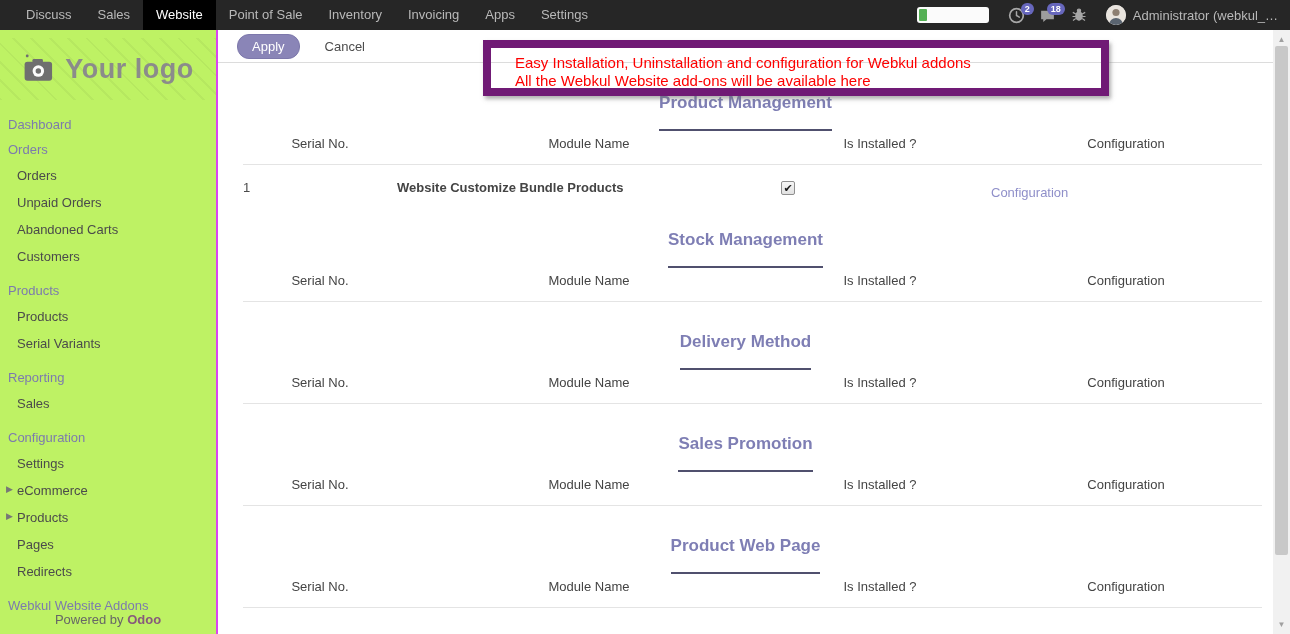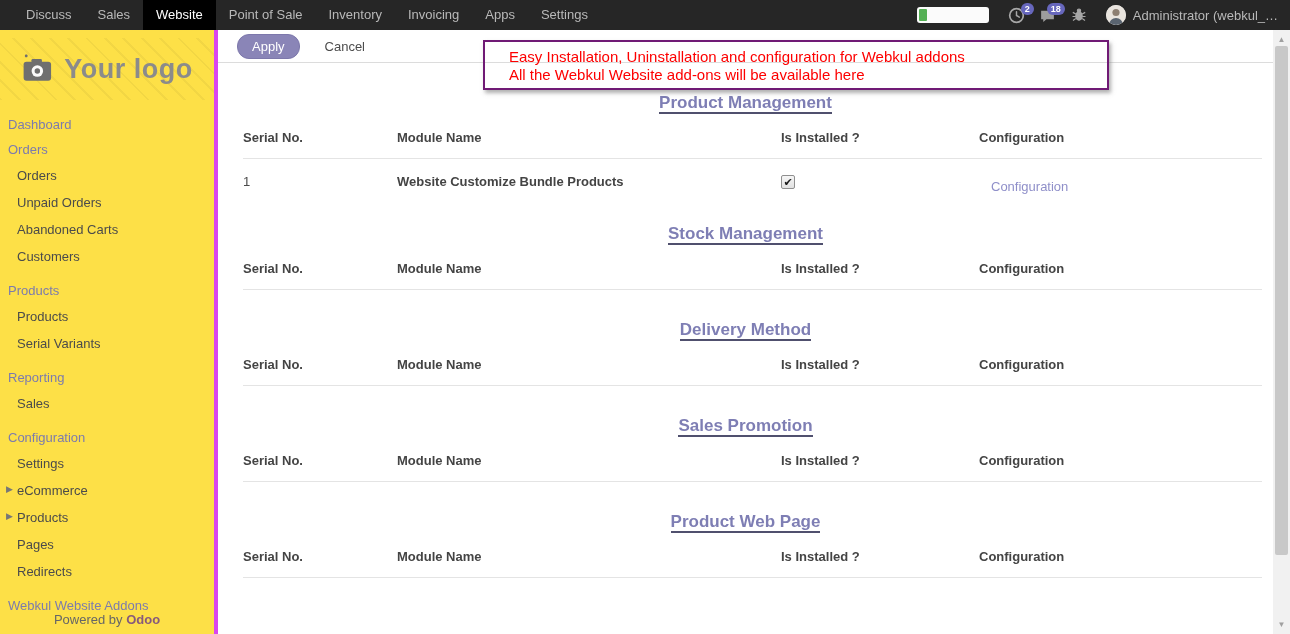--- a/index.html
+++ b/index.html
@@ -15,42 +15,42 @@
   .systray { display:flex; align-items:center; padding-right:12px; }
   .progress-pill { width:72px; height:16px; background:#fbfbfb; border-radius:3px; padding:2px; margin-right:16px; }
   .progress-fill { width:8px; height:100%; background:#55b055; border-radius:1px; }
   .tray-icon { position:relative; width:24px; height:24px; display:flex; align-items:center; justify-content:center; margin-right:7px; cursor:pointer; }
   .badge { position:absolute; top:0px; right:-5px; background:#6767bd; color:#fff; font-size:9px; line-height:12px; padding:0 4px; border-radius:8px; font-weight:bold; }
   .user-menu { display:flex; align-items:center; margin-left:8px; color:#b9b9b9; font-size:13px; cursor:pointer; white-space:nowrap; }
   .avatar { width:20px; height:20px; border-radius:50%; background:#dcdcdc; overflow:hidden; margin-right:7px; flex:0 0 20px; }
 
   
   .frame { flex:1; display:flex; min-height:0; position:relative; }
-  .sidebar { flex:0 0 218px; width:218px; background:#fde047; border-right:4px solid #d946ef; position:relative; }
+  .sidebar { flex:0 0 218px; width:218px; background:#bef264; border-right:2px solid #d946ef; position:relative; }
   .logo { height:62px; margin:8px 0 12px; display:flex; align-items:center; justify-content:center; color:#8b8b8b; font-size:27px; font-weight:bold; letter-spacing:.5px; cursor:pointer;
           background:repeating-linear-gradient(45deg, rgba(0,0,0,0.045) 0 2px, transparent 2px 13px); }
   .logo svg { margin-right:9px; }
   .sb-header { color:#7c7bad; font-weight:normal; font-size:13px; padding:5px 8px; margin-top:8px; cursor:pointer; }
   #sb-menu > .sb-header:first-child, .sb-header.no-gap { margin-top:0; }
   .sb-item { color:#4b4b4b; font-size:13px; padding:6px 8px 6px 17px; position:relative; cursor:pointer; }
   .sb-item .arrow { position:absolute; left:6px; top:7px; font-size:9px; color:#777; }
   .powered { position:absolute; bottom:7px; width:100%; text-align:center; font-size:13px; color:#666; }
   .powered a { color:#875a7b; font-weight:bold; text-decoration:none; cursor:pointer; }
 
   
   .content { flex:1; position:relative; min-width:0; margin-right:17px; background:#fff; }
   .toolbar { height:33px; border-bottom:1px solid #dcdcdc; display:flex; align-items:center; padding-left:19px; }
   .btn-apply { background:#8a85b7; color:#fff; border:1px solid #7d78ab; border-radius:12px; font-size:13px; padding:4px 14px; font-family:inherit; cursor:pointer; margin-right:25px; }
   .cancel { font-size:13px; color:#4c4c4c; cursor:pointer; }
-  .annotation { position:absolute; left:265px; top:10px; width:626px; height:50px; border:2px solid #701a75; color:#fd0000; font-size:15px; line-height:18px; padding:6px 0 0 24px; box-shadow:2px 3px 4px rgba(110,110,110,0.55); z-index:5; }
+  .annotation { position:absolute; left:265px; top:10px; width:626px; height:56px; border:8px solid #701a75; color:#fd0000; font-size:15px; line-height:18px; padding:6px 0 0 24px; box-shadow:2px 3px 4px rgba(110,110,110,0.55); z-index:5; }
 
   .section-title { margin:30px 0 0; text-align:center; font-size:17px; color:#7e7eb4; font-weight:bold; }
-  .title-text { border-bottom:2px solid #50506e; padding-bottom:0; }
+  .title-text { border-bottom:2px solid #50506e; padding-bottom:17px; }
   .thead, .trow { display:flex; padding-left:25px; font-size:13px; align-items:flex-start; }
-  .thead { margin-top:17px; font-weight:bold; color:#444; }
+  .thead { margin-top:23px; font-weight:normal; color:#444;text-align:center; }
   .c1 { width:154px; } .c2 { width:384px; } .c3 { width:198px; } .c4 { flex:1; }
   .rule { border:0; border-top:1px solid #e4e4e4; margin:13px 11px 0 25px; }
   .trow { margin-top:15px; margin-bottom:5px; color:#4b4b4b; }
   .module { font-weight:bold; color:#444; }
   .checkbox { display:inline-block; width:14px; height:14px; border:1px solid #8f8f8f; background:linear-gradient(#f6f6f6,#e1e1e1); font-size:11px; line-height:13px; text-align:center; color:#1a1a1a; border-radius:2px; cursor:pointer; }
   .config-link { color:#8f8fc9; font-size:13px; text-decoration:none; cursor:pointer; display:inline-block; padding-left:12px; margin-top:5px; }
 
   
   .scrollbar { position:absolute; right:0; top:0; bottom:0; width:17px; background:#f1f1f1; }
   .sb-arrow { position:absolute; width:17px; text-align:center; color:#a0a0a0; font-size:8px; cursor:pointer; }

